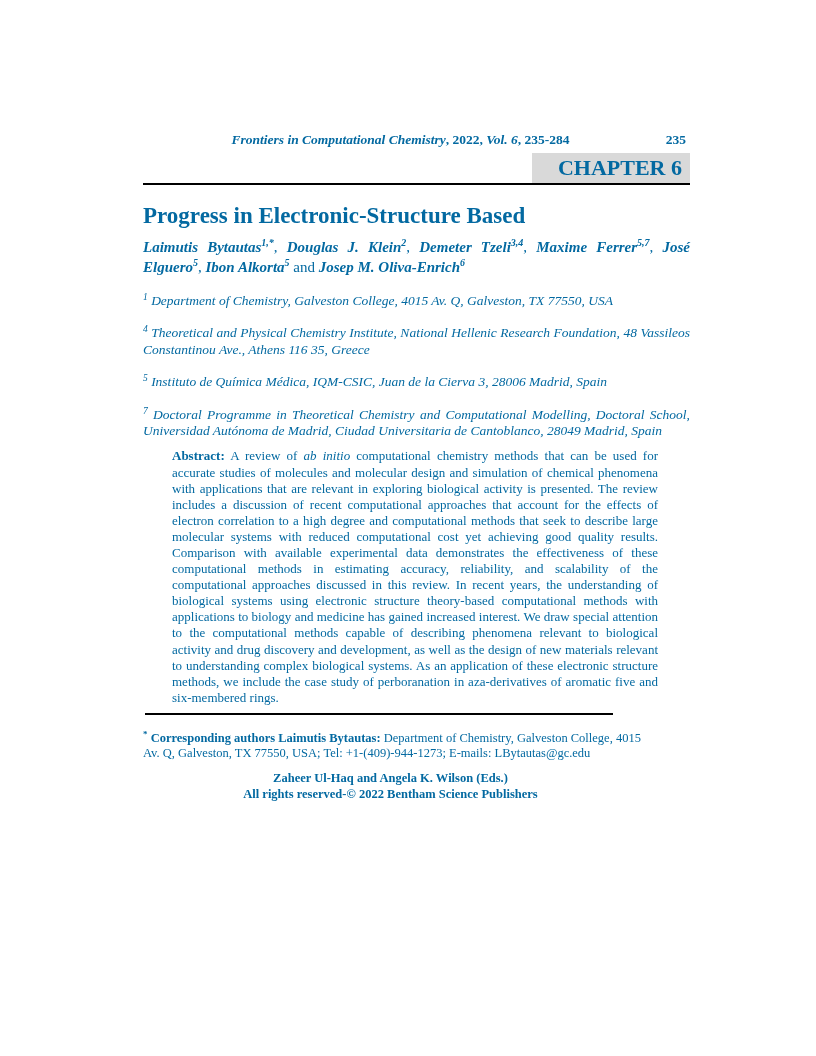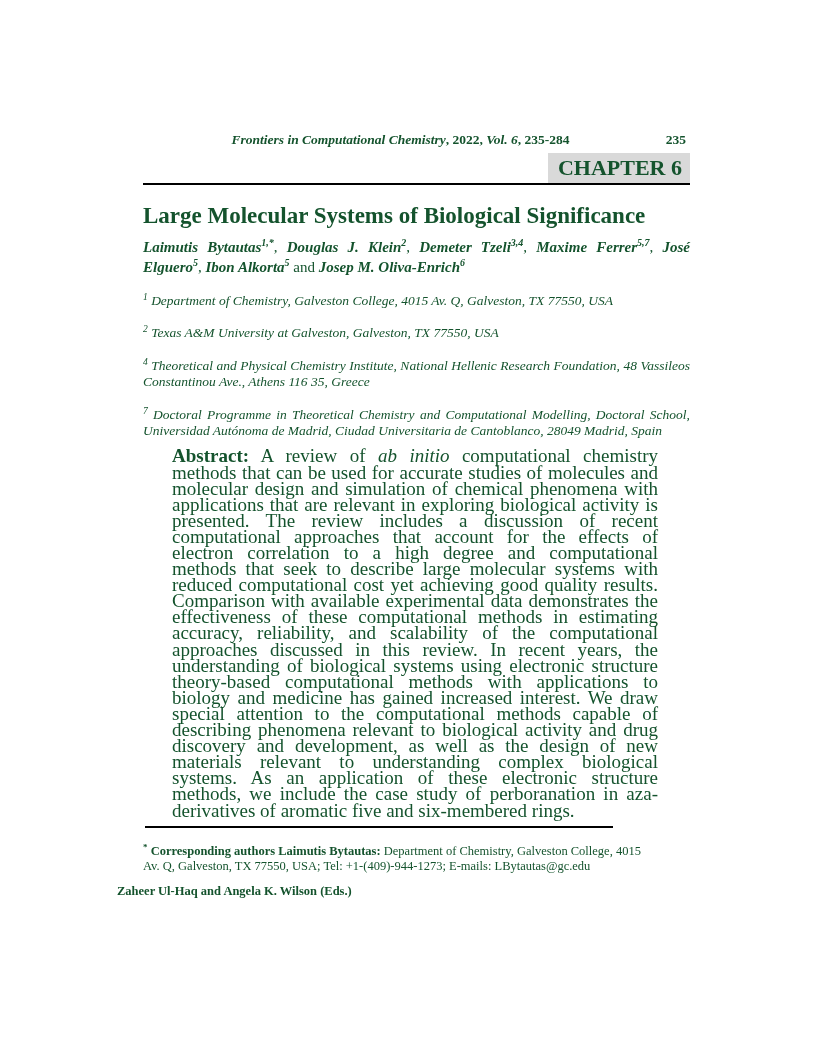--- a/index.html
+++ b/index.html
@@ -1,21 +1,21 @@
 <!DOCTYPE html>
 <html><head>
 <meta charset="utf-8">
 <style>
   * { margin:0; padding:0; box-sizing:border-box; }
   html,body { background:#ffffff; }
   .page {
     position:relative;
     width:816px; height:1056px;
     background:#ffffff;
-    color:#14532d;
+    color:#0369a1;
     font-family:"Liberation Serif", serif;
     overflow:hidden;
   }
   .content {
     position:absolute;
     left:143px; top:0;
     width:547px;
   }
   
   .running-head {
@@ -35,21 +35,21 @@
     text-align:right;
     border-bottom:2px solid #000;
     line-height:0;
   }
   .chapter-badge {
     display:inline-block;
     background:#d9d9d9;
     font-size:22px;
     font-weight:bold;
     line-height:26px;
-    padding:2px 8px 2px 10px;
+    padding:2px 8px 2px 26px;
   }
   
   .title { margin-top:17px; font-size:23px; font-weight:bold; }
   .title-line { line-height:28px; text-align:justify; text-align-last:justify; }
   .title-line:last-child { text-align-last:left; }
   
   .authors {
     margin-top:8px;
     font-size:15px;
     line-height:19.5px;
@@ -60,21 +60,21 @@
   .a-trail { font-weight:normal; }
   
   .affiliations { margin-top:7px; font-style:italic; font-size:13.5px; }
   .affiliation { line-height:16.4px; text-align:justify; margin-bottom:4.5px;margin-top:16px; }
   .affiliation sup { font-size:9.5px; line-height:0; }
   
   .abstract {
     margin-top:9px;
     margin-left:29px;
     width:486px;
-    font-size:19px;
+    font-size:13px;
     line-height:16.1px;
     text-align:justify;
   }
   .b { font-weight:bold; }
   
   .footnote-rule {
     margin-top:7px;
     margin-left:2px;
     width:468px;
     border-top:2px solid #000;
@@ -84,21 +84,21 @@
     width:503px;
     font-size:12.5px;
     line-height:15.2px;
   }
   .footnote sup { font-size:9px; line-height:0; font-weight:bold; }
   
   .footer {
     margin-top:10px;
     width:547px;
     transform:translateX(-26px);
-    text-align:left;
+    text-align:center;
     font-weight:bold;
     font-size:12.5px;
     line-height:15.5px;
   }
 </style>
 </head>
 <body>
 
 <div class="page">
   <div class="content">
@@ -109,50 +109,51 @@
       </div>
       <span class="page-num">235</span>
     </div>
 
     <div class="chapter-row">
       <span class="chapter-badge">CHAPTER 6</span>
     </div>
 
     <div class="title">
 
+        <div class="title-line">Progress in Electronic-Structure Based</div>
 
 
-        <div class="title-line">Large Molecular Systems of Biological Significance</div>
       </div>
 
     <div class="authors">
       
     <b><span>Laimutis Bytautas</span><sup>1,*</sup></b><span class="a-trail">, </span><b><span>Douglas J. Klein</span><sup>2</sup></b><span class="a-trail">, </span><b><span>Demeter Tzeli</span><sup>3,4</sup></b><span class="a-trail">, </span><b><span>Maxime Ferrer</span><sup>5,7</sup></b><span class="a-trail">, </span><b><span>José Elguero</span><sup>5</sup></b><span class="a-trail">, </span><b><span>Ibon Alkorta</span><sup>5</sup></b><span class="a-trail"> and </span><b><span>Josep M. Oliva-Enrich</span><sup>6</sup></b><span class="a-trail"></span></div>
 
     <div class="affiliations">
 
         <div class="affiliation"><sup>1</sup><span> Department of Chemistry, Galveston College, 4015 Av. Q, Galveston, TX 77550, USA</span></div>
 
-        <div class="affiliation"><sup>2</sup><span> Texas A&amp;M University at Galveston, Galveston, TX 77550, USA</span></div>
 
 
         <div class="affiliation"><sup>4</sup><span> Theoretical and Physical Chemistry Institute, National Hellenic Research Foundation, 48 Vassileos Constantinou Ave., Athens 116 35, Greece</span></div>
 
+        <div class="affiliation"><sup>5</sup><span> Instituto de Química Médica, IQM-CSIC, Juan de la Cierva 3, 28006 Madrid, Spain</span></div>
 
 
         <div class="affiliation"><sup>7</sup><span> Doctoral Programme in Theoretical Chemistry and Computational Modelling, Doctoral School, Universidad Autónoma de Madrid, Ciudad Universitaria de Cantoblanco, 28049 Madrid, Spain</span></div>
       </div>
 
     <div class="abstract">
       <span class="b">Abstract:</span><span> A review of </span><i>ab initio</i><span> computational chemistry methods that can be used for accurate studies of molecules and molecular design and simulation of chemical phenomena with applications that are relevant in exploring biological activity is presented. The review includes a discussion of recent computational approaches that account for the effects of electron correlation to a high degree and computational methods that seek to describe large molecular systems with reduced computational cost yet achieving good quality results. Comparison with available experimental data demonstrates the effectiveness of these computational methods in estimating accuracy, reliability, and scalability of the computational approaches discussed in this review. In recent years, the understanding of biological systems using electronic structure theory-based computational methods with applications to biology and medicine has gained increased interest. We draw special attention to the computational methods capable of describing phenomena relevant to biological activity and drug discovery and development, as well as the design of new materials relevant to understanding complex biological systems. As an application of these electronic structure methods, we include the case study of perboranation in aza-derivatives of aromatic five and six-membered rings.</span>
     </div>
 
     <div class="footnote-rule"></div>
     <div class="footnote">
       <sup>*</sup><span class="b"> Corresponding authors Laimutis Bytautas:</span><span> Department of Chemistry, Galveston College, 4015 Av. Q, Galveston, TX 77550, USA; Tel: +1-(409)-944-1273; E-mails: LBytautas@gc.edu</span>
     </div>
 
     <div class="footer">
       <div>Zaheer Ul-Haq and Angela K. Wilson (Eds.)</div>
+      <div>All rights reserved-© 2022 Bentham Science Publishers</div>
     </div>
 
   </div>
 </div>
 
 </body></html>

